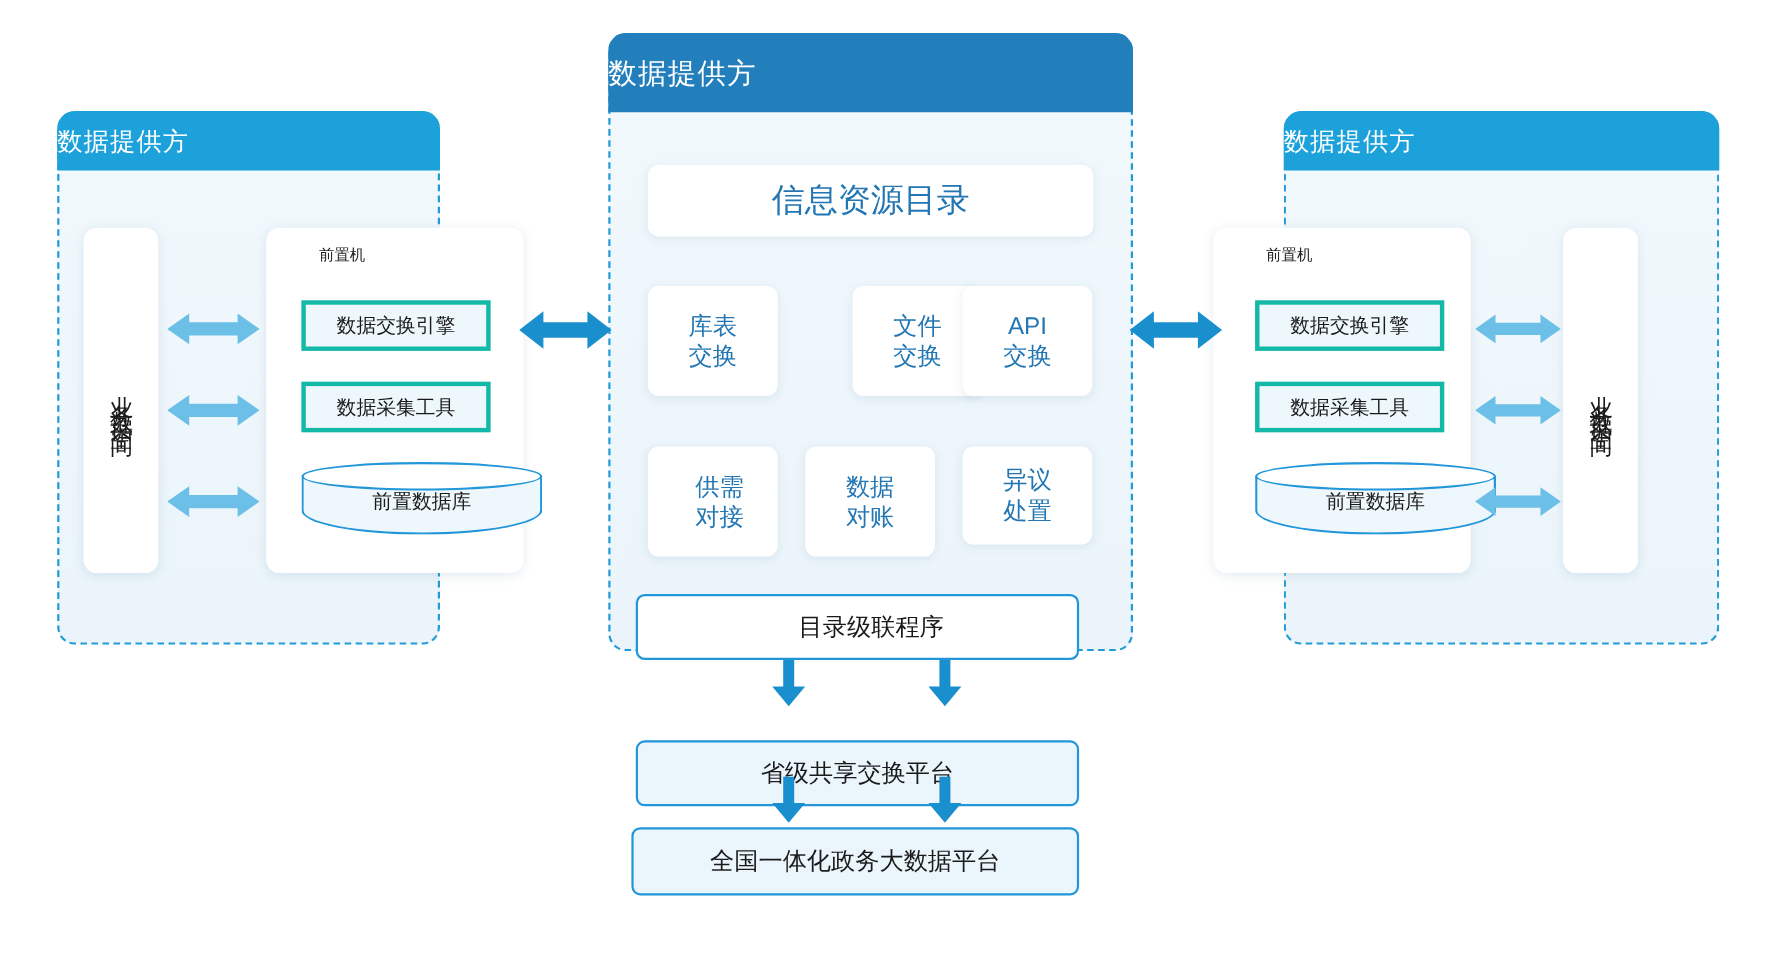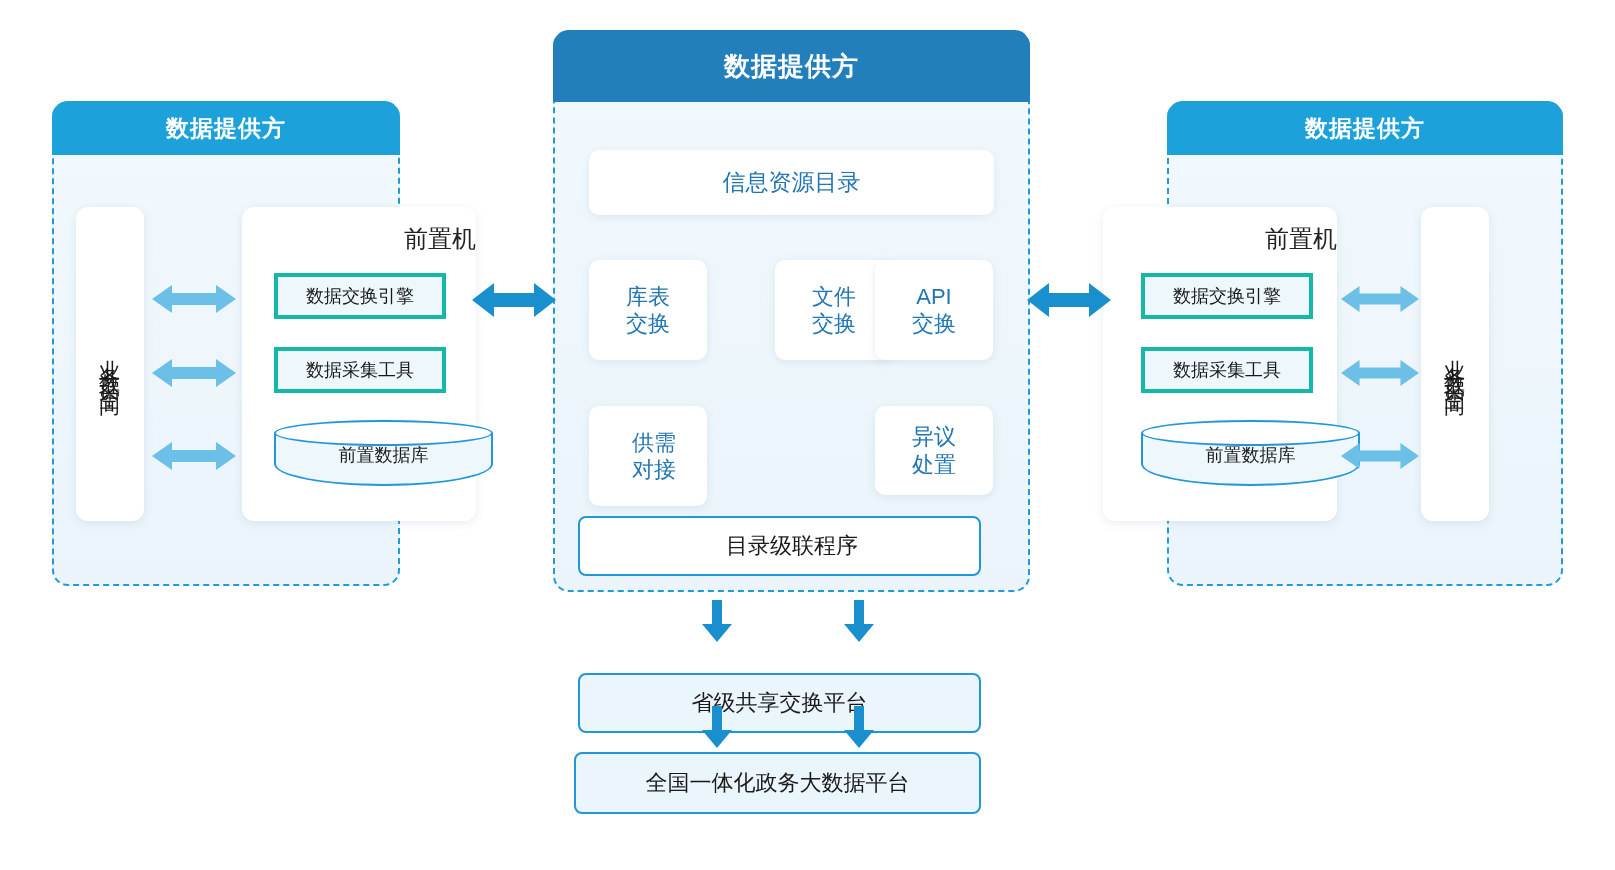--- a/index.html
+++ b/index.html
@@ -26,46 +26,45 @@
   .panel-header{
     position:absolute;
     left:-2px;
     top:-2px;
     right:-2px;
     height:54px;
     background:#1da1da;
     border-radius:16px 16px 0 0;
     color:#ffffff;
     font-size:23px;
-    font-weight:bold;
-    display:flex;
-    align-items:center;
-    justify-content:center;
+    font-weight:normal;
+    display:flex;
+    align-items:center;
     letter-spacing:1px;
   }
   #center-panel .panel-header{
     background:#227fbc;
     height:72px;
     font-size:26px;
   }
 
   
   .card{
     position:absolute;
     background:#ffffff;
     border-radius:12px;
     box-shadow:0 2px 10px rgba(120,150,175,0.18);
     box-sizing:border-box;
   }
   .card-title{
     position:absolute;
     left:0;right:0;
     top:16px;
-    text-align:right;
-    font-size:24px;
+    text-align:left;
+    font-size:14px;
     color:#222222;
     padding-left:48px;
   }
 
   
   .vcol{
     display:flex;
     align-items:center;
     justify-content:center;
   }
@@ -136,21 +135,21 @@
     background:#ffffff;
     border-radius:10px;
     box-shadow:0 2px 9px rgba(120,150,175,0.16);
     display:flex;
     align-items:center;
     justify-content:center;
     text-align:center;
     color:#2276b3;
     box-sizing:border-box;
   }
-  .wcard.big{font-size:23px;}
+  .wcard.big{font-size:30px;}
   .wcard.grid{font-size:22px;line-height:1.25;align-items:center;}
 
   
   .fbox{
     position:absolute;
     border:2px solid #2196d9;
     border-radius:8px;
     display:flex;
     align-items:center;
     justify-content:center;
@@ -224,20 +223,26 @@
       <div>API</div>
       <div>交换</div>
     </div>
   </div>
   <div class="wcard grid" style="left:589px;top:406px;width:118px;height:100px;padding-left:12px;">
     <div>
       <div>供需</div>
       <div>对接</div>
     </div>
   </div>
+  <div class="wcard grid" style="left:732px;top:406px;width:118px;height:100px;">
+    <div>
+      <div>数据</div>
+      <div>对账</div>
+    </div>
+  </div>
   <div class="wcard grid" style="left:875px;top:406px;width:118px;height:89px;">
     <div>
       <div>异议</div>
       <div>处置</div>
     </div>
   </div>
 
   <div class="panel" id="right-panel" style="left:1167px;top:101px;width:396px;height:485px;">
     <div class="panel-header">
       <span>数据提供方</span>
@@ -269,21 +274,21 @@
     <polygon points="0,16 20,2 20,10 64,10 64,2 84,16 64,30 64,22 20,22 20,30" fill="#6cc0e8"></polygon>
   </svg>
 
   <svg class="darrow" style="left:472px;top:281px;" width="84" height="38" viewBox="0 0 84 38">
     <polygon points="0,19 22,2 22,12 62,12 62,2 84,19 62,36 62,26 22,26 22,36" fill="#1a8fcd"></polygon>
   </svg>
   <svg class="darrow" style="left:1027px;top:281px;" width="84" height="38" viewBox="0 0 84 38">
     <polygon points="0,19 22,2 22,12 62,12 62,2 84,19 62,36 62,26 22,26 22,36" fill="#1a8fcd"></polygon>
   </svg>
 
-  <div class="fbox white" style="left:578px;top:516px;width:403px;height:60px;padding-left:25px;">目录级联程序</div>
+  <div class="fbox white" style="left:578px;top:540px;width:403px;height:60px;padding-left:25px;">目录级联程序</div>
 
   <svg class="vsvg" style="left:702px;top:600px;" width="30" height="42" viewBox="0 0 30 42">
     <polygon points="10,0 20,0 20,24 30,24 15,42 0,24 10,24" fill="#1a8fcd"></polygon>
   </svg>
   <svg class="vsvg" style="left:844px;top:600px;" width="30" height="42" viewBox="0 0 30 42">
     <polygon points="10,0 20,0 20,24 30,24 15,42 0,24 10,24" fill="#1a8fcd"></polygon>
   </svg>
 
   <div class="fbox blue" style="left:578px;top:645px;width:403px;height:60px;margin-top:28px;">省级共享交换平台</div>
 

